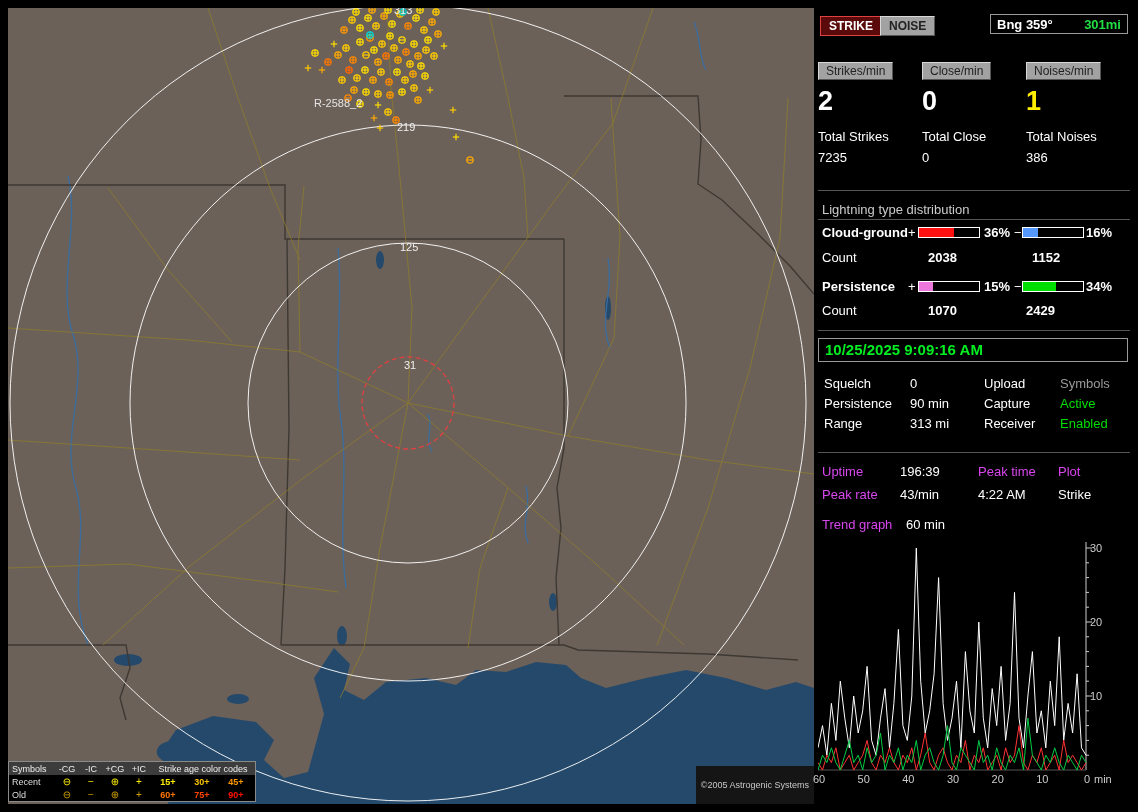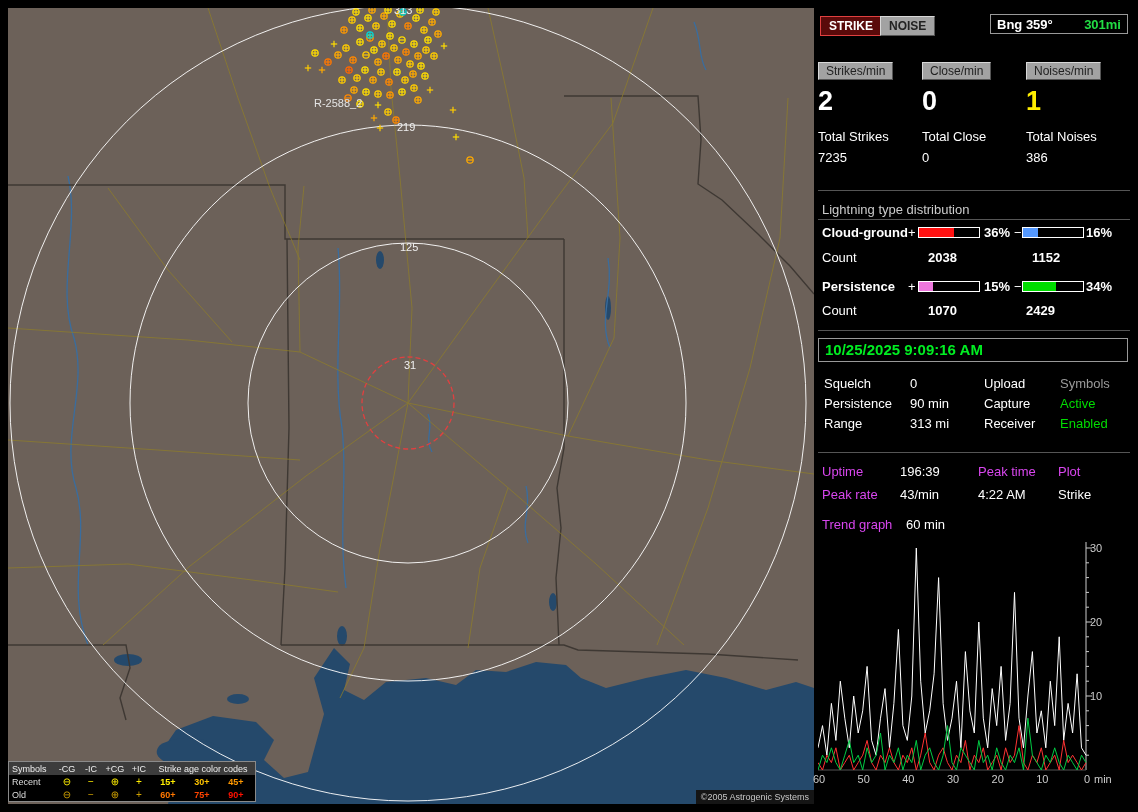--- a/index.html
+++ b/index.html
@@ -3,21 +3,21 @@
 <meta charset="utf-8">
 <style>
   *{box-sizing:border-box;margin:0;padding:0}
   html,body{width:1138px;height:812px;background:#000;font-family:"Liberation Sans",sans-serif;overflow:hidden;position:relative}
 
   
   #map{position:absolute;left:8px;top:8px;width:806px;height:796px;background:#6c6159;overflow:hidden}
   #map-svg{position:absolute;left:0;top:0}
   .rlabel{position:absolute;color:#f0f0f0;font-size:11px;line-height:12px}
   .stlabel{position:absolute;color:#e4e4e4;font-size:11px}
-  #map-copyright{position:absolute;right:0;bottom:0;background:#151515;color:#c8c8c8;font-size:9px;padding:2px 5px}
+  #map-copyright{position:absolute;right:0;bottom:0;background:#151515;color:#c8c8c8;font-size:9px;padding:14px 5px}
 
   
   .legend{position:absolute;left:0;bottom:2px;background:#000;border:1px solid #8a8a8a;font-size:9px;color:#ddd}
   .lrow{display:flex;height:13px;align-items:center}
   .lhead{background:#3c3c3c;color:#eee}
   .lc{display:inline-block;text-align:center;white-space:nowrap}
   .lw1{width:46px;text-align:left;padding-left:3px}
   .lw2{width:24px}
   .lw3{width:104px}
   .lw4{width:34px;font-weight:bold}

